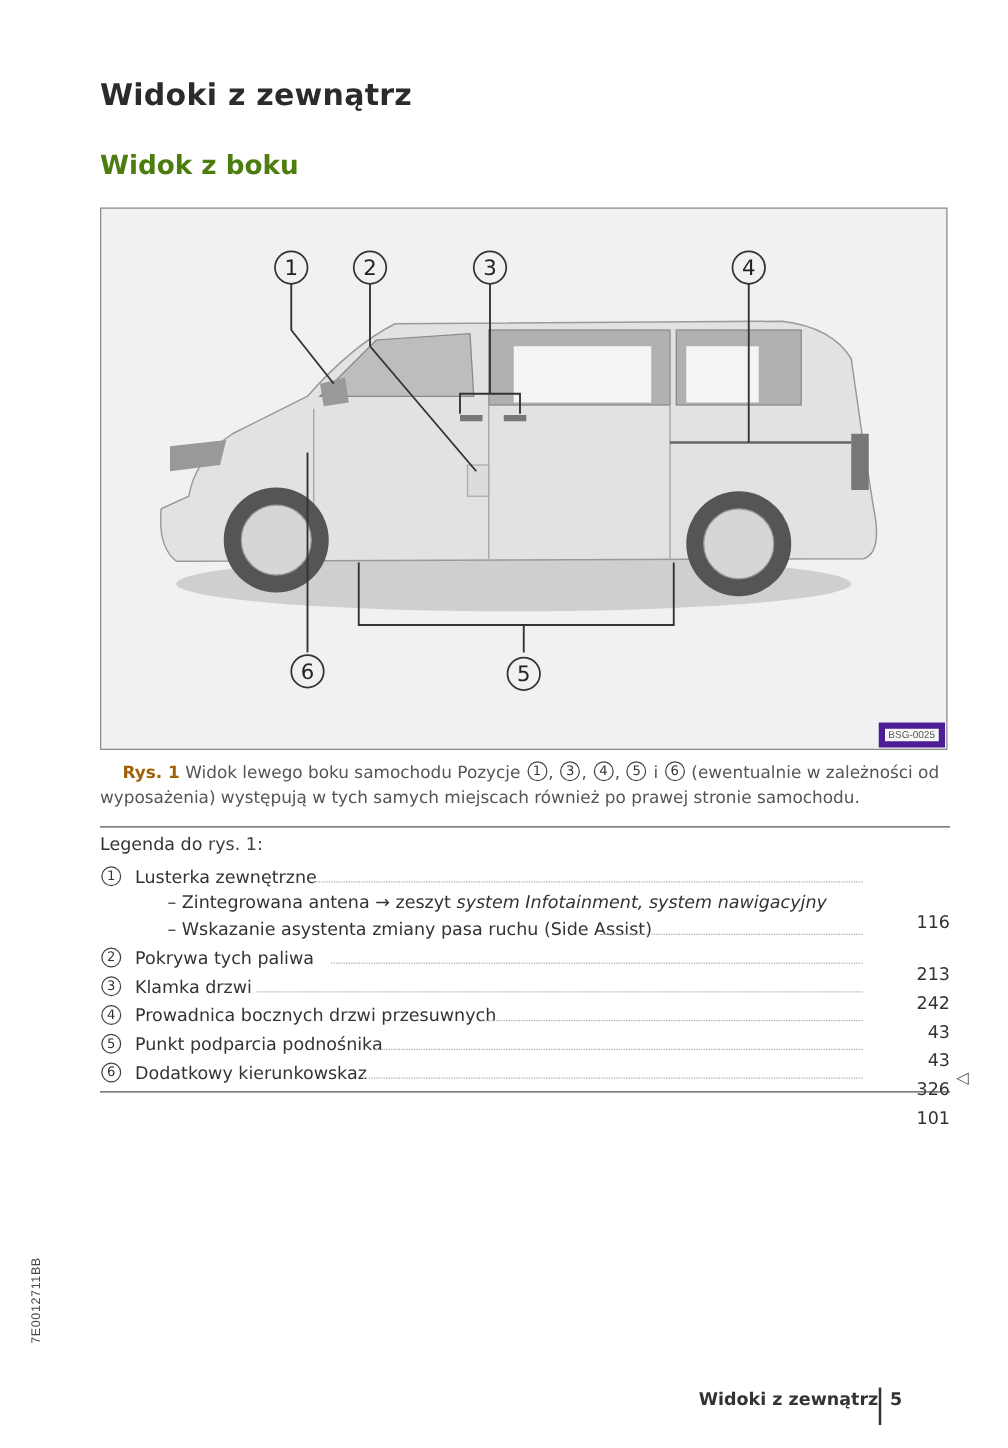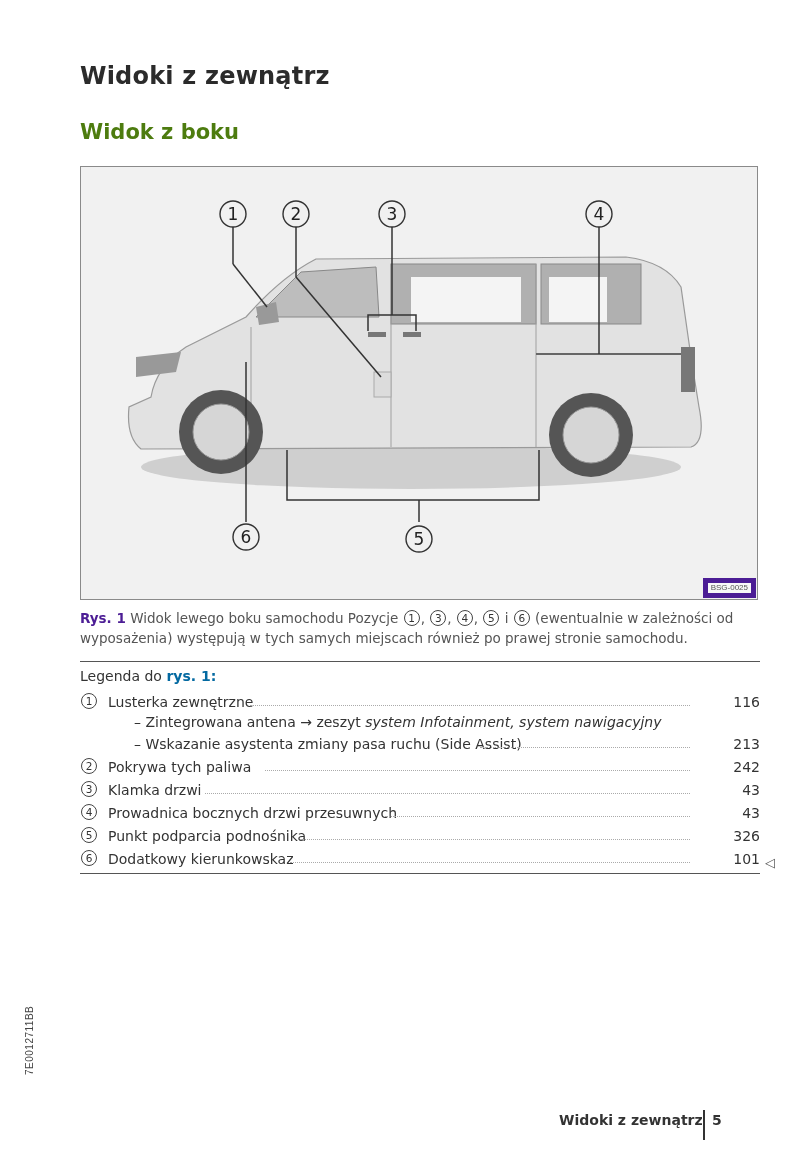--- a/index.html
+++ b/index.html
@@ -4,33 +4,33 @@
 <style>
   html,body{margin:0;padding:0;}
   body{width:806px;height:1158px;background:#ffffff;position:relative;overflow:hidden;
        font-family:"DejaVu Sans","Liberation Sans",sans-serif;color:#2a2a2a;}
   .h1{position:absolute;left:80px;top:62px;font-size:24px;font-weight:bold;color:#2b2b2b;letter-spacing:0.2px;}
   .h2{position:absolute;left:80px;top:120px;font-size:21px;font-weight:bold;color:#4d7c0f;}
   .figure{position:absolute;left:80px;top:166px;width:678px;height:434px;border:1px solid #8a8a8a;background:#f1f1f1;box-sizing:border-box;}
   .figure svg{position:absolute;left:0;top:0;}
   .figcode{position:absolute;right:1px;bottom:1px;font-size:8px;font-family:"Liberation Sans",sans-serif;color:#555;border:5px solid #4c1d95;background:#f8f8f8;padding:0 3px;line-height:10px;}
   .caption{position:absolute;left:80px;top:608px;width:680px;font-size:13.5px;line-height:20px;color:#555;}
-  .caption b{color:#4c1d95;}
+  .caption b{color:#a16207;margin-left:18px;}
   .circ{display:inline-block;width:14px;height:14px;border:1.2px solid #444;border-radius:50%;text-align:center;line-height:14px;font-size:10.5px;color:#333;vertical-align:middle;margin:0 1px;position:relative;top:-1px;}
   .rule-top{position:absolute;left:80px;top:661px;width:680px;border-top:1.5px solid #555;}
   .rule-bot{position:absolute;left:80px;top:873px;width:680px;border-top:1.5px solid #555;}
   .legend-title{position:absolute;left:80px;top:668px;font-size:14px;color:#333;}
-  .legend-title .rys{color:#0369a1;font-weight:bold;}
+  .legend-title .rys{color:#404040;}
   .row{position:absolute;left:80px;width:680px;height:22px;font-size:14px;color:#333;}
   .row .num{position:absolute;left:0;top:2px;}
   .row .txt{position:absolute;left:28px;top:0;line-height:22px;white-space:nowrap;}
   .row.sub .txt{left:42px;margin-left:12px;}
   .row .dots{position:absolute;top:14px;height:0;border-bottom:1px dotted #aaa;right:70px;}
   .row .pg{position:absolute;right:0;top:0;line-height:22px;width:60px;text-align:right;}
-  .row .pg{right:0;}
+  .row .pg{right:0;margin-top:36px;}
   .row .it{font-style:italic;}
   .endmark{position:absolute;left:765px;top:855px;font-size:13px;color:#555;}
   .side-code{position:absolute;left:24px;top:1075px;transform:rotate(-90deg);transform-origin:left top;font-size:10px;color:#444;letter-spacing:0.5px;font-family:"Liberation Sans",sans-serif;}
   .footer-title{position:absolute;left:559px;top:1112px;font-size:14px;font-weight:bold;color:#333;}
   .footer-bar{position:absolute;left:703px;top:1110px;width:2px;height:30px;background:#333;}
   .footer-page{position:absolute;left:712px;top:1112px;font-size:14px;font-weight:bold;color:#333;}
 </style>
 </head>
 <body>
 

